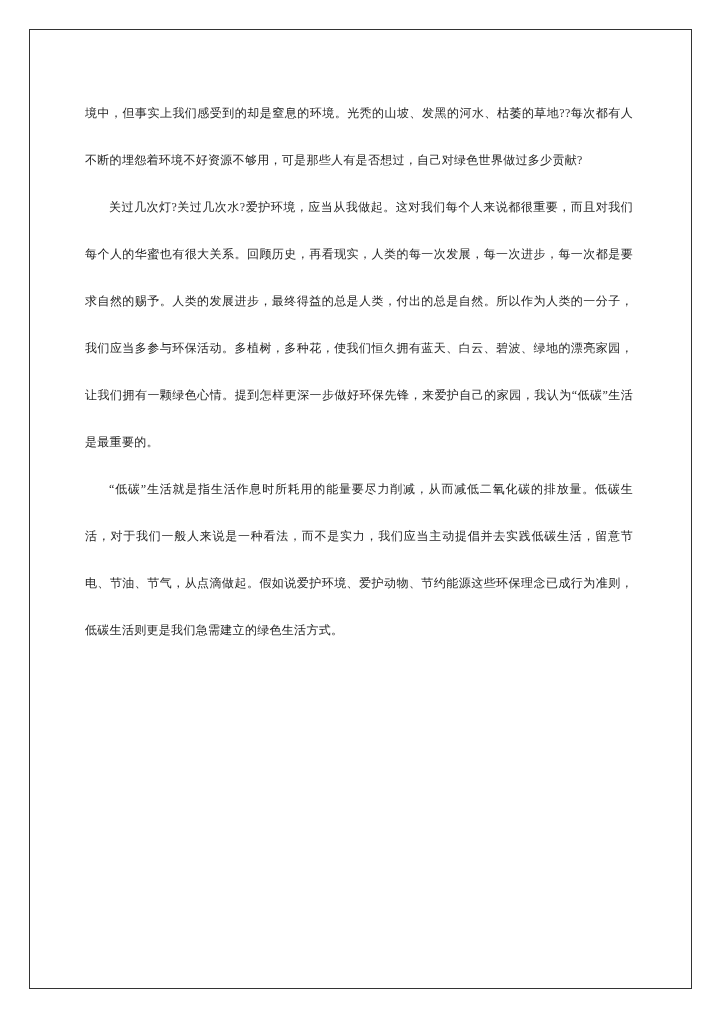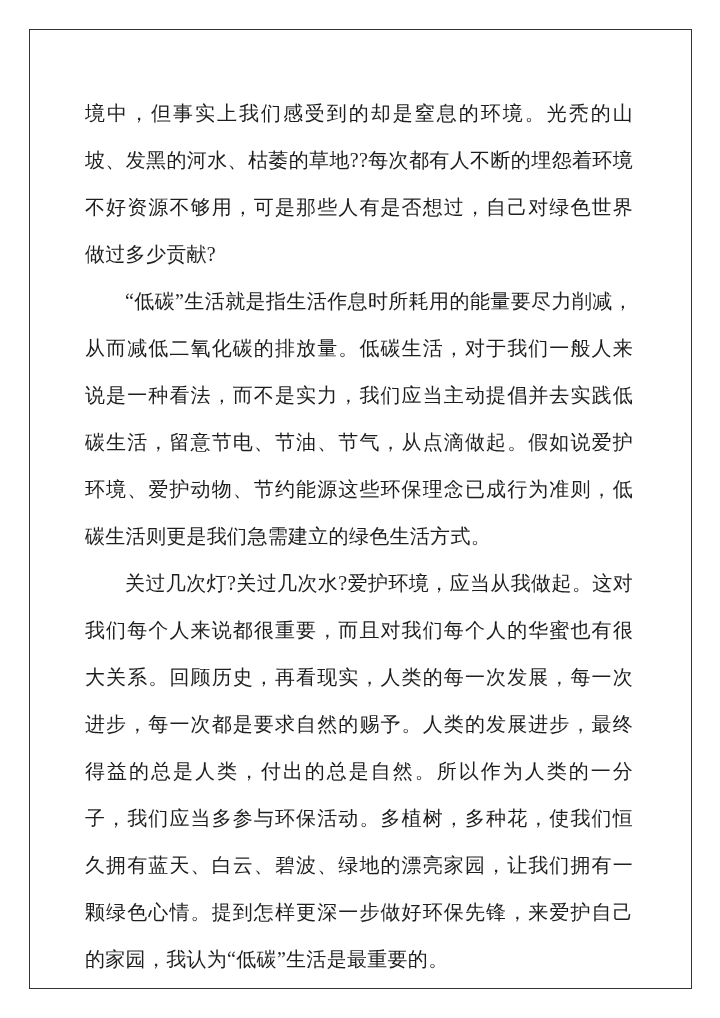--- a/index.html
+++ b/index.html
@@ -29,36 +29,36 @@
   }
   .content {
     position: absolute;
     left: 55px;
     top: 60px;
     width: 548px;
   }
   .content p {
     margin: 0;
     padding: 0;
-    font-size: 20px;
+    font-size: 12px;
     letter-spacing: 0.3px;
     line-height: 47px;
     color: var(--text-color, #1e1e1e);
     text-align: justify;
     text-justify: inter-ideograph;
     word-break: break-all;
   }
   .content p.indent {
     text-indent: 2em;
   }
 </style>
 </head>
 <body>
 
 <div class="viewport">
   <div class="page">
     <div class="content">
       <p>境中，但事实上我们感受到的却是窒息的环境。光秃的山坡、发黑的河水、枯萎的草地??每次都有人不断的埋怨着环境不好资源不够用，可是那些人有是否想过，自己对绿色世界做过多少贡献?</p>
+      <p class="indent">关过几次灯?关过几次水?爱护环境，应当从我做起。这对我们每个人来说都很重要，而且对我们每个人的华蜜也有很大关系。回顾历史，再看现实，人类的每一次发展，每一次进步，每一次都是要求自然的赐予。人类的发展进步，最终得益的总是人类，付出的总是自然。所以作为人类的一分子，我们应当多参与环保活动。多植树，多种花，使我们恒久拥有蓝天、白云、碧波、绿地的漂亮家园，让我们拥有一颗绿色心情。提到怎样更深一步做好环保先锋，来爱护自己的家园，我认为“低碳”生活是最重要的。</p>
       <p class="indent">“低碳”生活就是指生活作息时所耗用的能量要尽力削减，从而减低二氧化碳的排放量。低碳生活，对于我们一般人来说是一种看法，而不是实力，我们应当主动提倡并去实践低碳生活，留意节电、节油、节气，从点滴做起。假如说爱护环境、爱护动物、节约能源这些环保理念已成行为准则，低碳生活则更是我们急需建立的绿色生活方式。</p>
-      <p class="indent">关过几次灯?关过几次水?爱护环境，应当从我做起。这对我们每个人来说都很重要，而且对我们每个人的华蜜也有很大关系。回顾历史，再看现实，人类的每一次发展，每一次进步，每一次都是要求自然的赐予。人类的发展进步，最终得益的总是人类，付出的总是自然。所以作为人类的一分子，我们应当多参与环保活动。多植树，多种花，使我们恒久拥有蓝天、白云、碧波、绿地的漂亮家园，让我们拥有一颗绿色心情。提到怎样更深一步做好环保先锋，来爱护自己的家园，我认为“低碳”生活是最重要的。</p>
     </div>
   </div>
 </div>
 
 </body></html>

